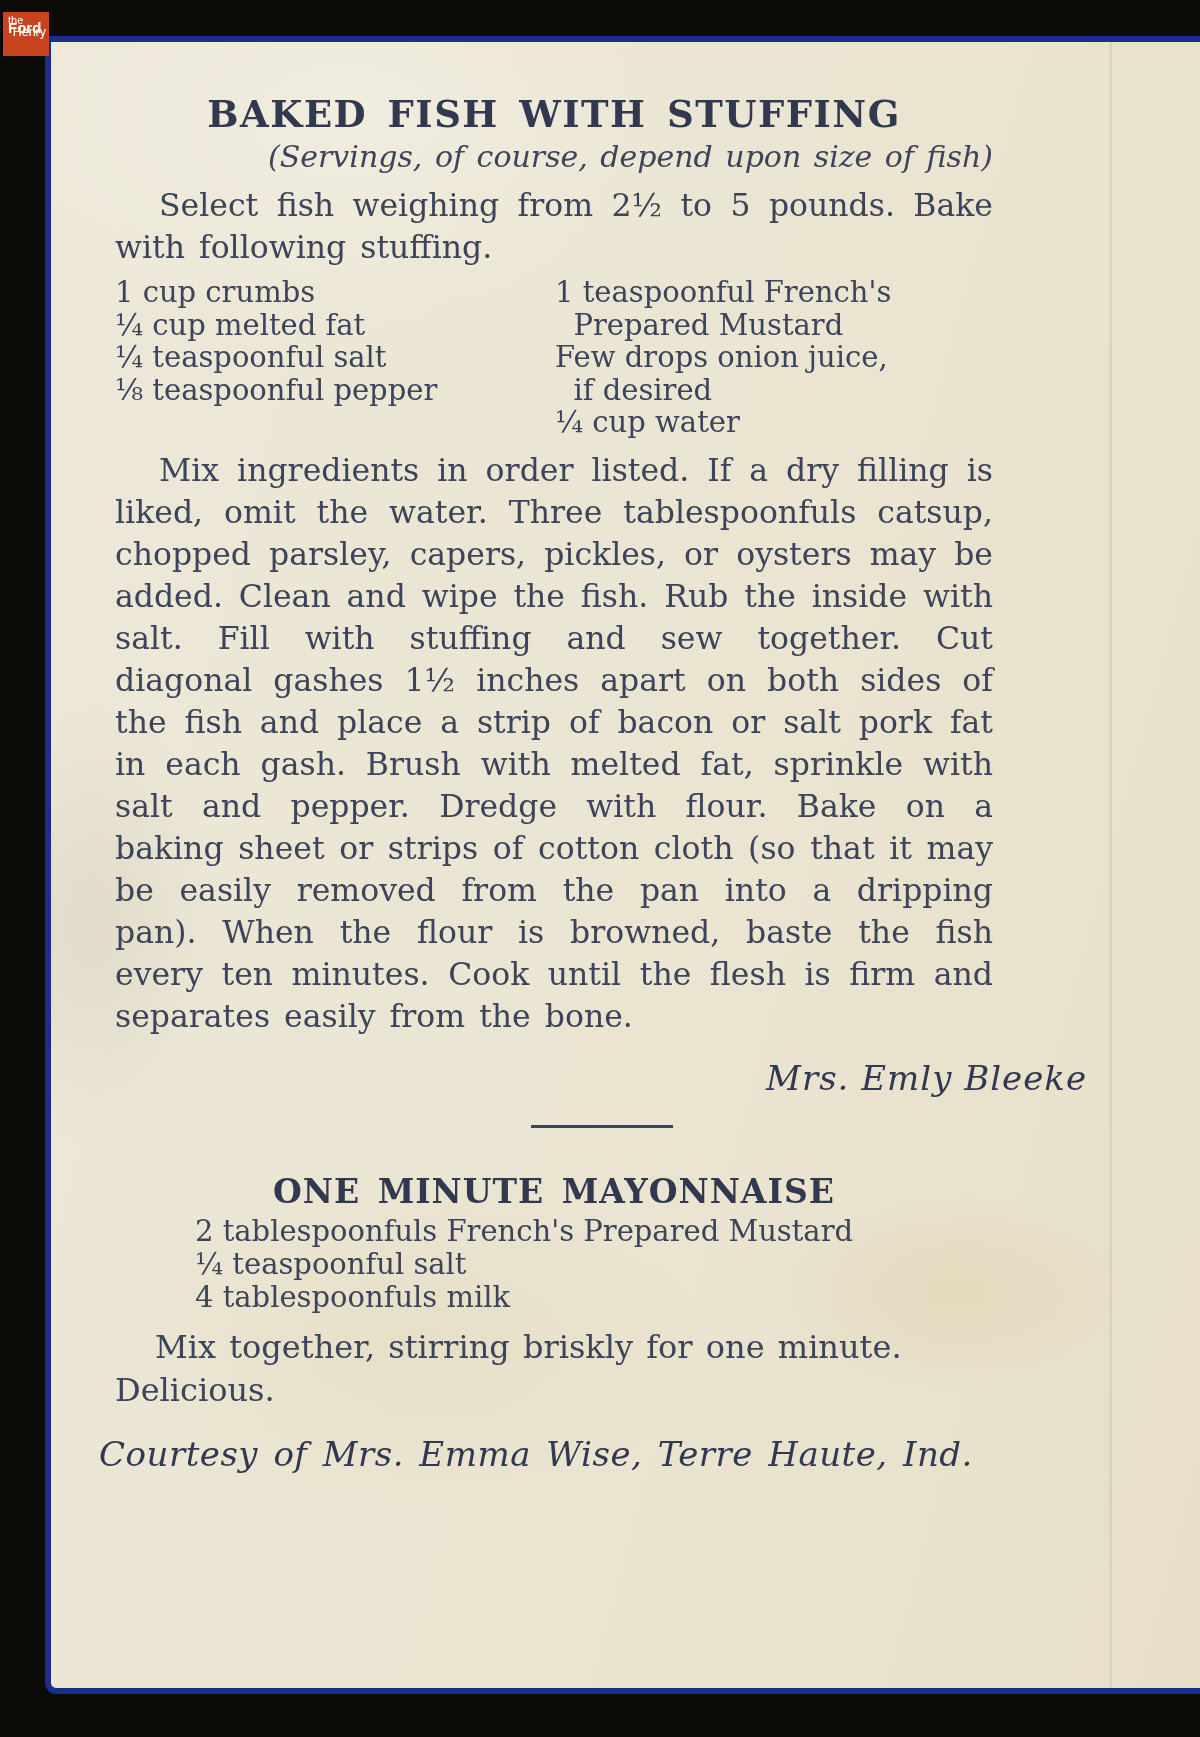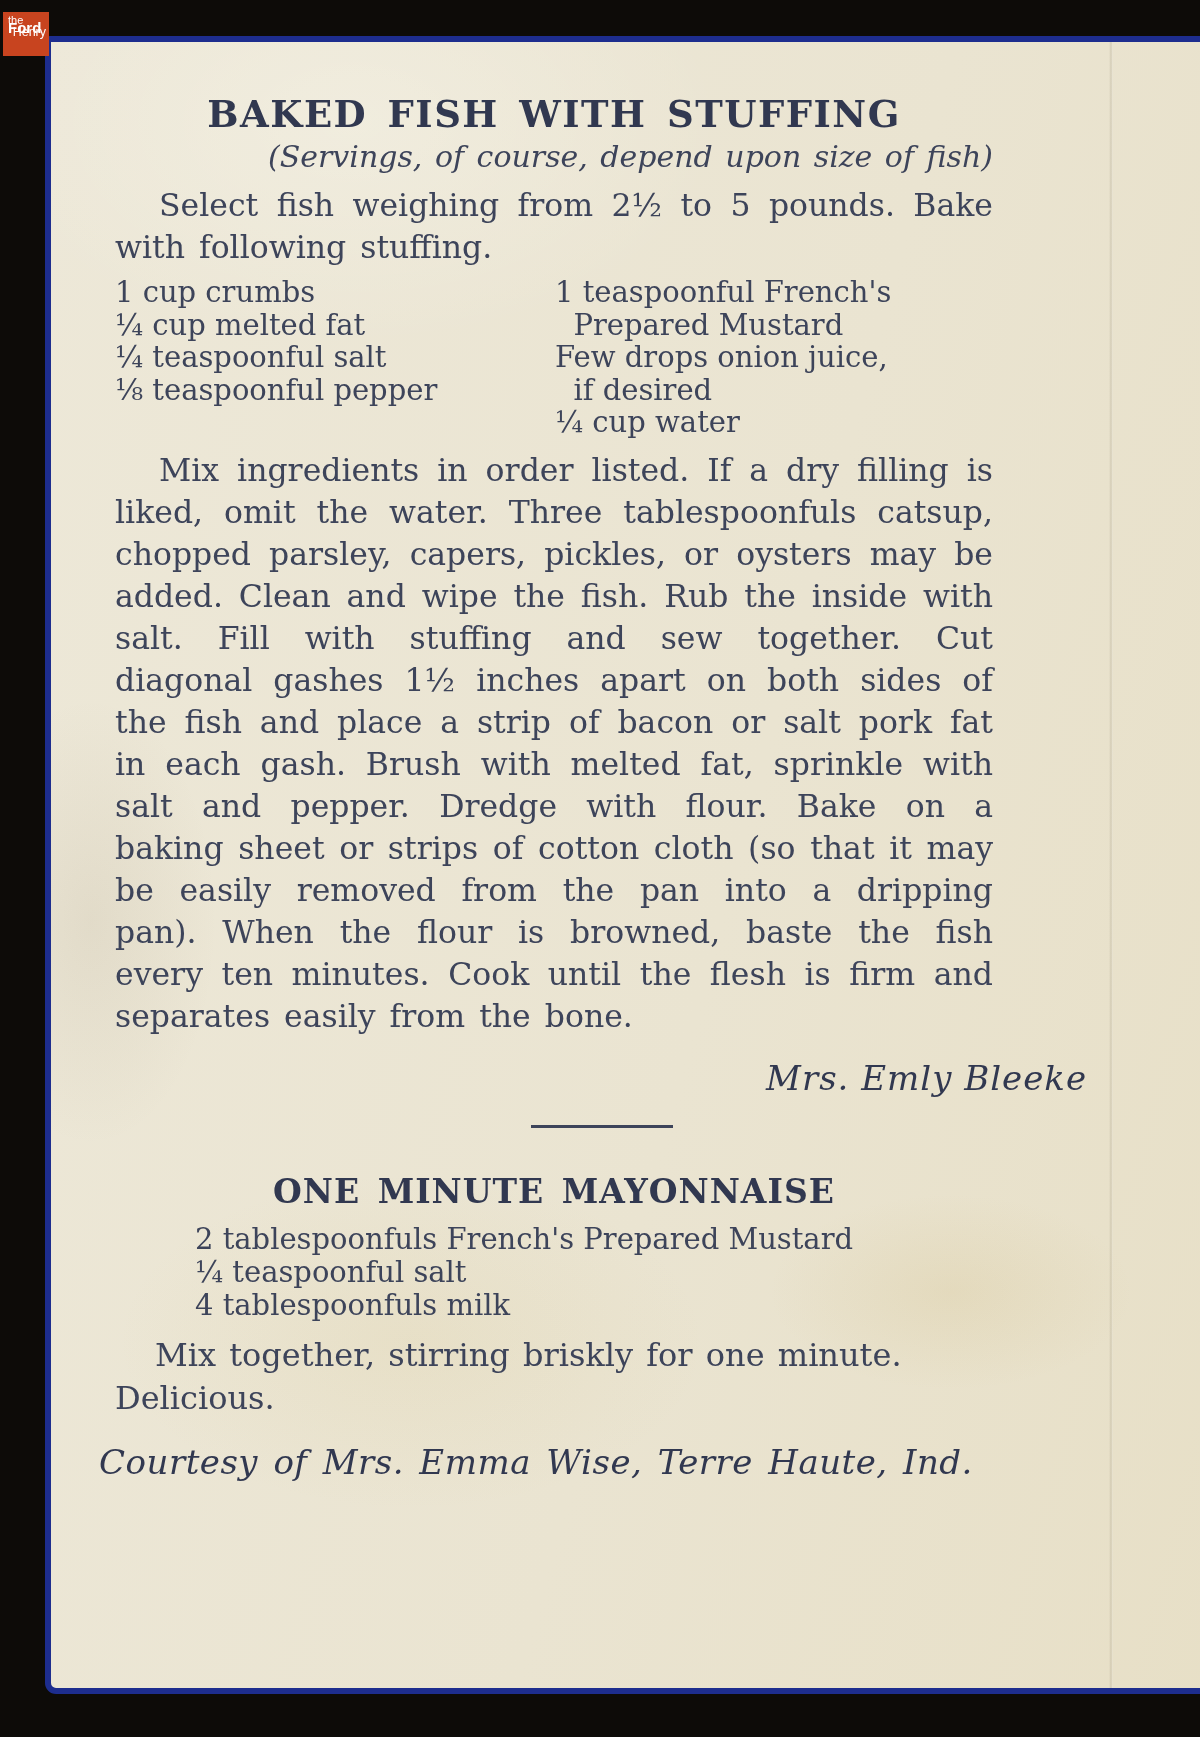--- a/index.html
+++ b/index.html
@@ -67,21 +67,21 @@
   }
   .divider{
     width:142px;height:0;border-top:3px solid var(--ink);
     margin:27px 0 0 416px;
   }
   .recipe2-title{
     font-size:33px;font-weight:bold;color:var(--ink_dark);
     letter-spacing:1px;text-align:center;word-spacing:5px;
     margin-top:44px;
   }
-  .ing-list-2{margin-top:12px;margin-left:80px;}
+  .ing-list-2{margin-top:4px;margin-left:80px;}
   .ing-list-2 .ing-line{font-size:29px;line-height:33px;}
   .para-2{
     font-size:32px;line-height:43px;text-align:left;
     text-indent:40px;word-spacing:3px;margin-top:12px;
   }
   .courtesy{
     font-style:italic;font-size:34px;letter-spacing:0.5px;
     margin:22px 0 0 -16px;width:1000px;color:var(--ink_dark);
     word-spacing:4px;
   }

